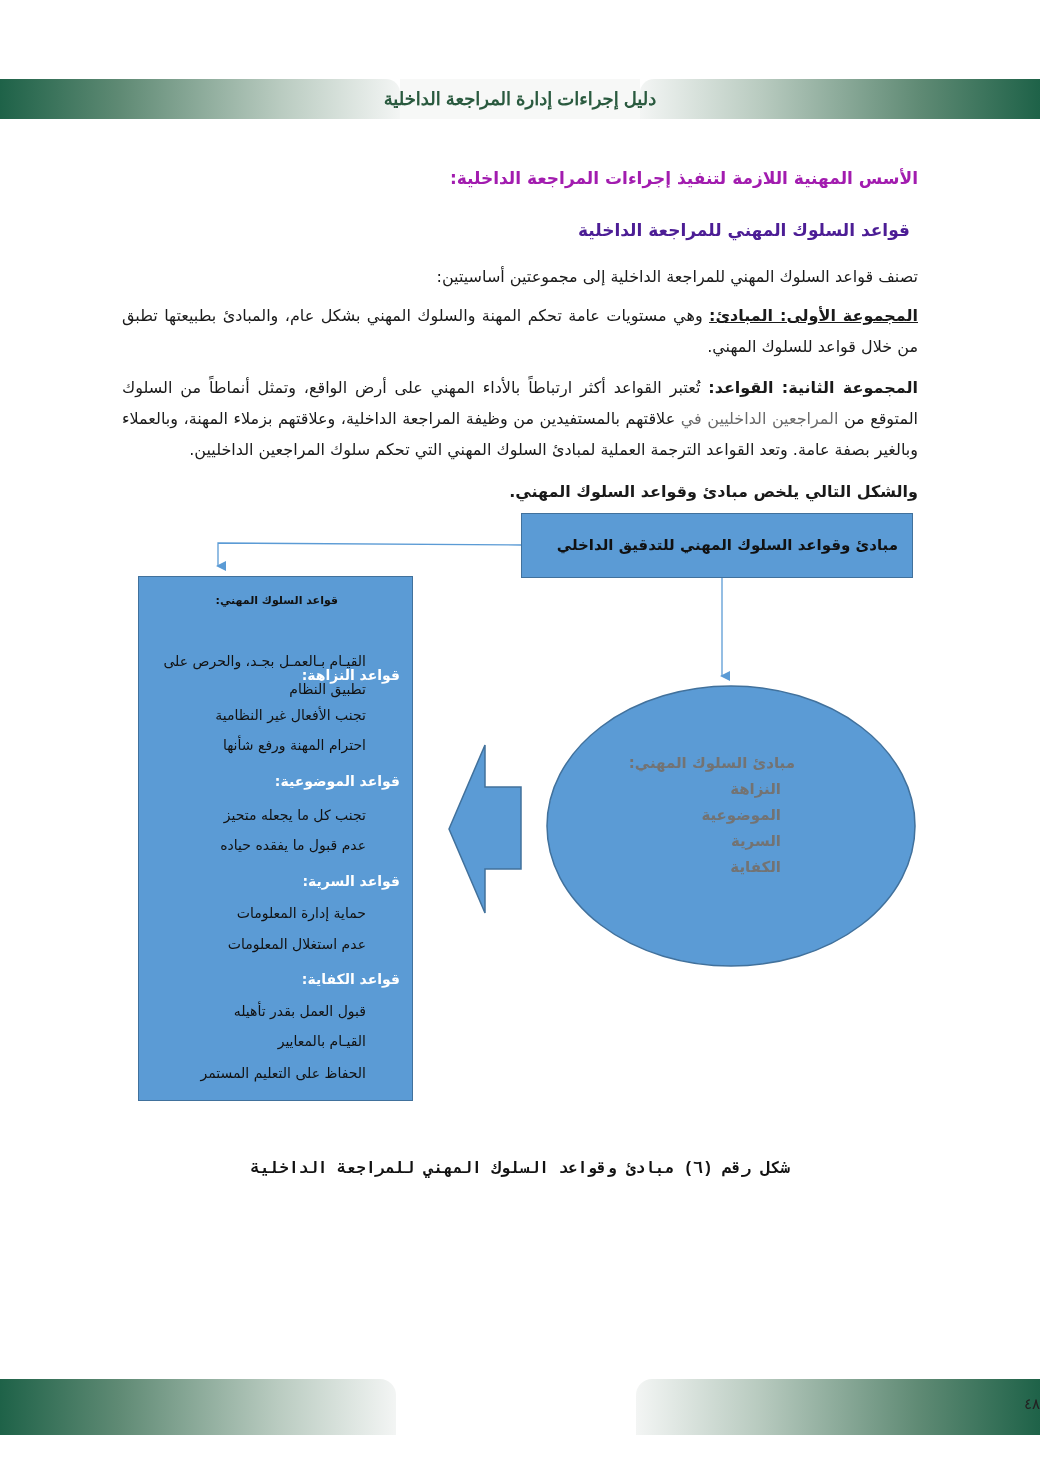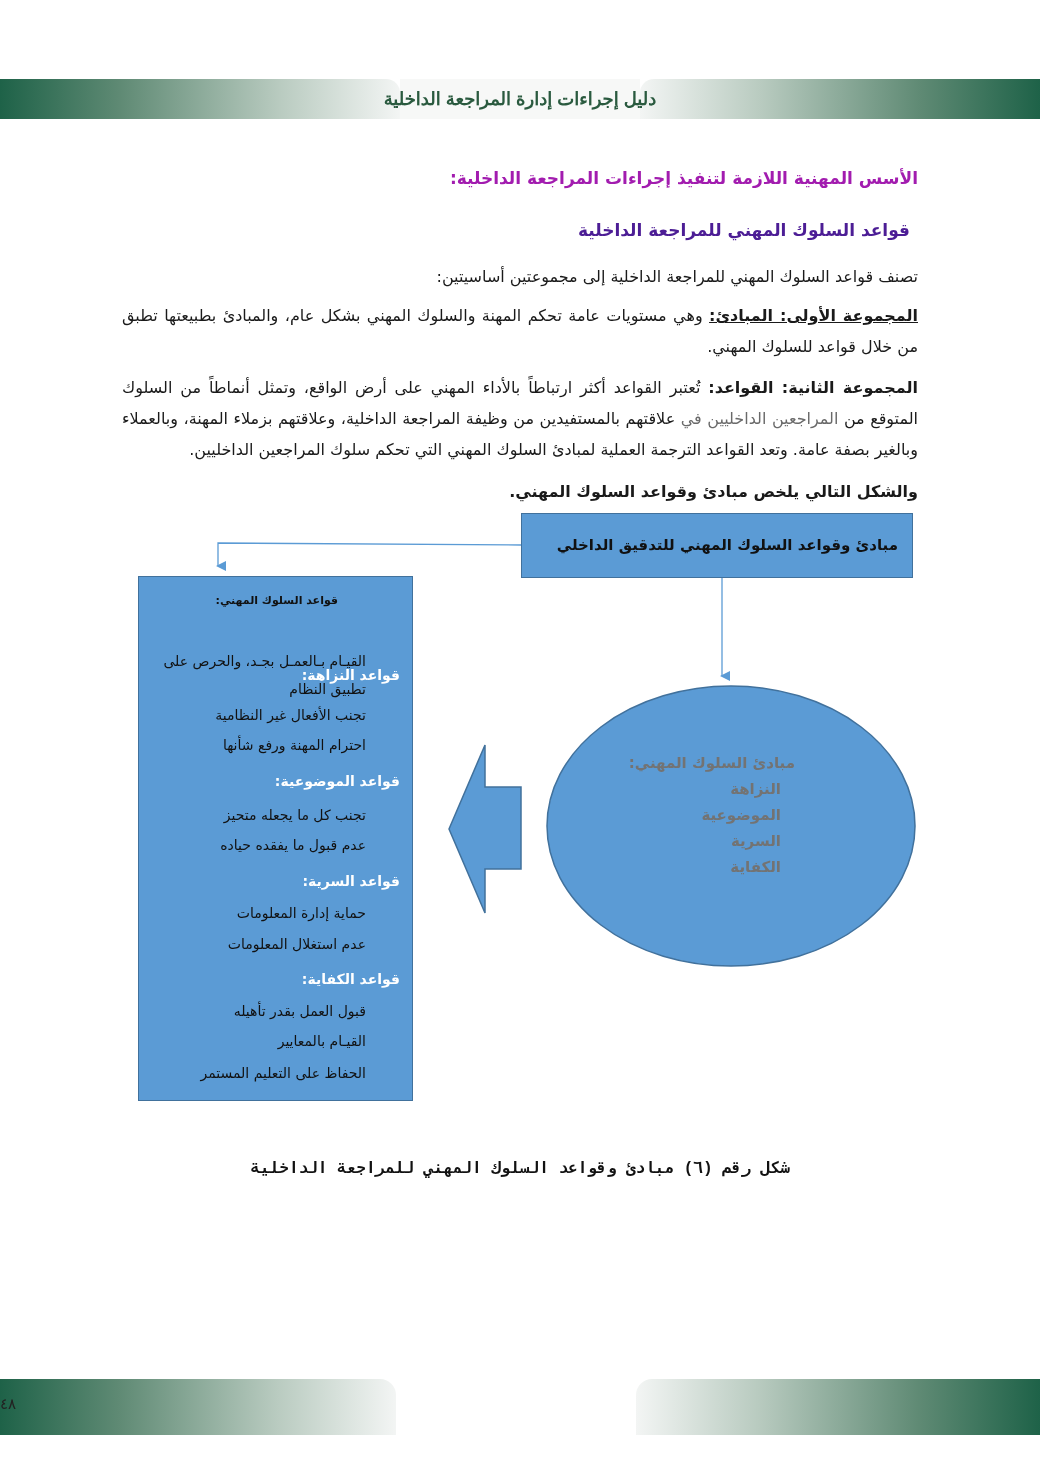--- a/index.html
+++ b/index.html
@@ -20,21 +20,21 @@
   .band-top .mid { position:absolute; left:400px; width:240px; top:0; height:100%; background:#f7f8f7; }
   .band-bottom .left-g { left:0; width:396px;
     background:linear-gradient(to right,#1e6248 0%,#5f8a74 30%,#b9cbc0 70%,#f3f5f4 100%);
     border-top-right-radius:16px; }
   .band-bottom .right-g { right:0; width:404px;
     background:linear-gradient(to left,#1e6248 0%,#5f8a74 30%,#b9cbc0 70%,#f3f5f4 100%);
     border-top-left-radius:16px; }
   .header-title { position:absolute; left:0; right:0; top:79px; height:40px; line-height:40px;
     text-align:center; font-family:"Liberation Sans", sans-serif; font-weight:bold;
     font-size:18px; color:#2a5a3f; letter-spacing:-0.5px; }
-  .page-number { position:absolute; left:0; right:0; top:1395px; text-align:left;
+  .page-number { position:absolute; left:0; right:0; top:1395px; text-align:right;
     font-family:"DejaVu Sans", sans-serif; font-size:15px; color:#222; }
 
   
   .rtl { direction:rtl; text-align:right; position:absolute; right:122px; }
   .h-red { top:168px; font-size:17px; font-weight:bold; color:#a21caf; }
   .h-purple { top:220px; right:130px; font-size:17px; font-weight:bold; color:#4c1d95; }
   .para { font-size:16px; line-height:31px; color:#1a1a1a; left:122px; }
   .p1 { top:261px; }
   .p2 { top:300px; text-align:justify; }
   .p3 { top:372px; text-align:justify; }

